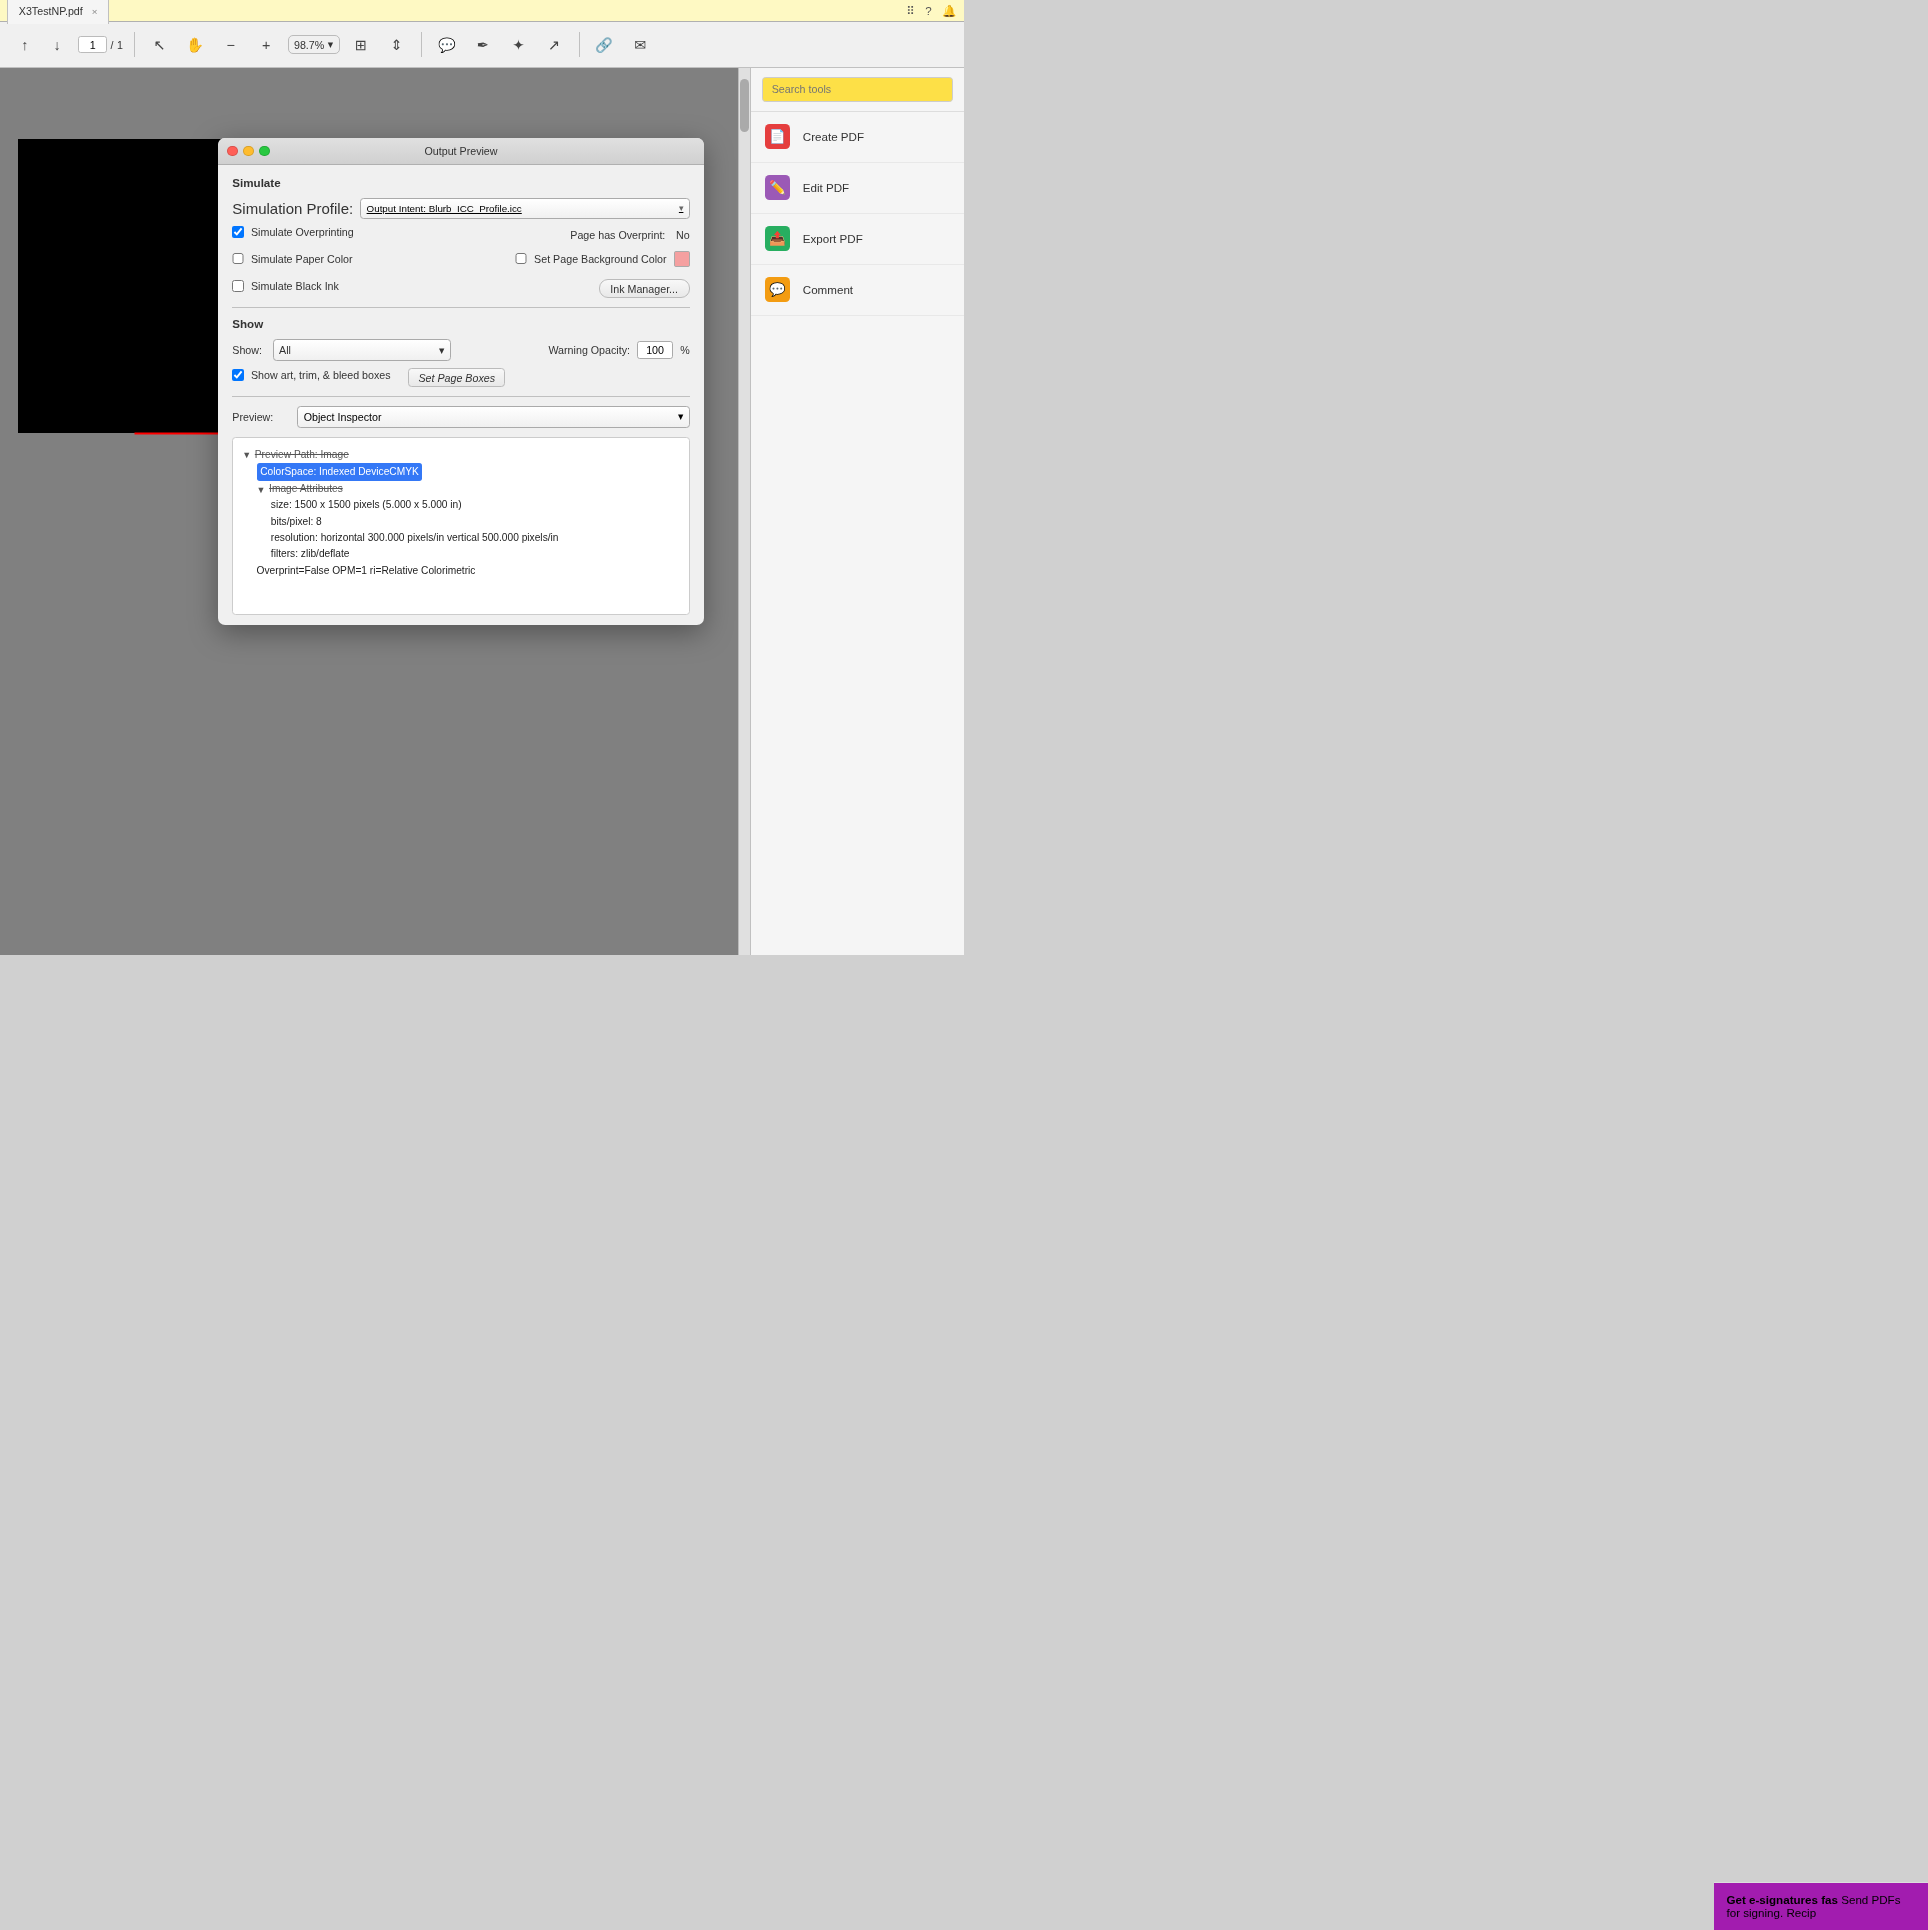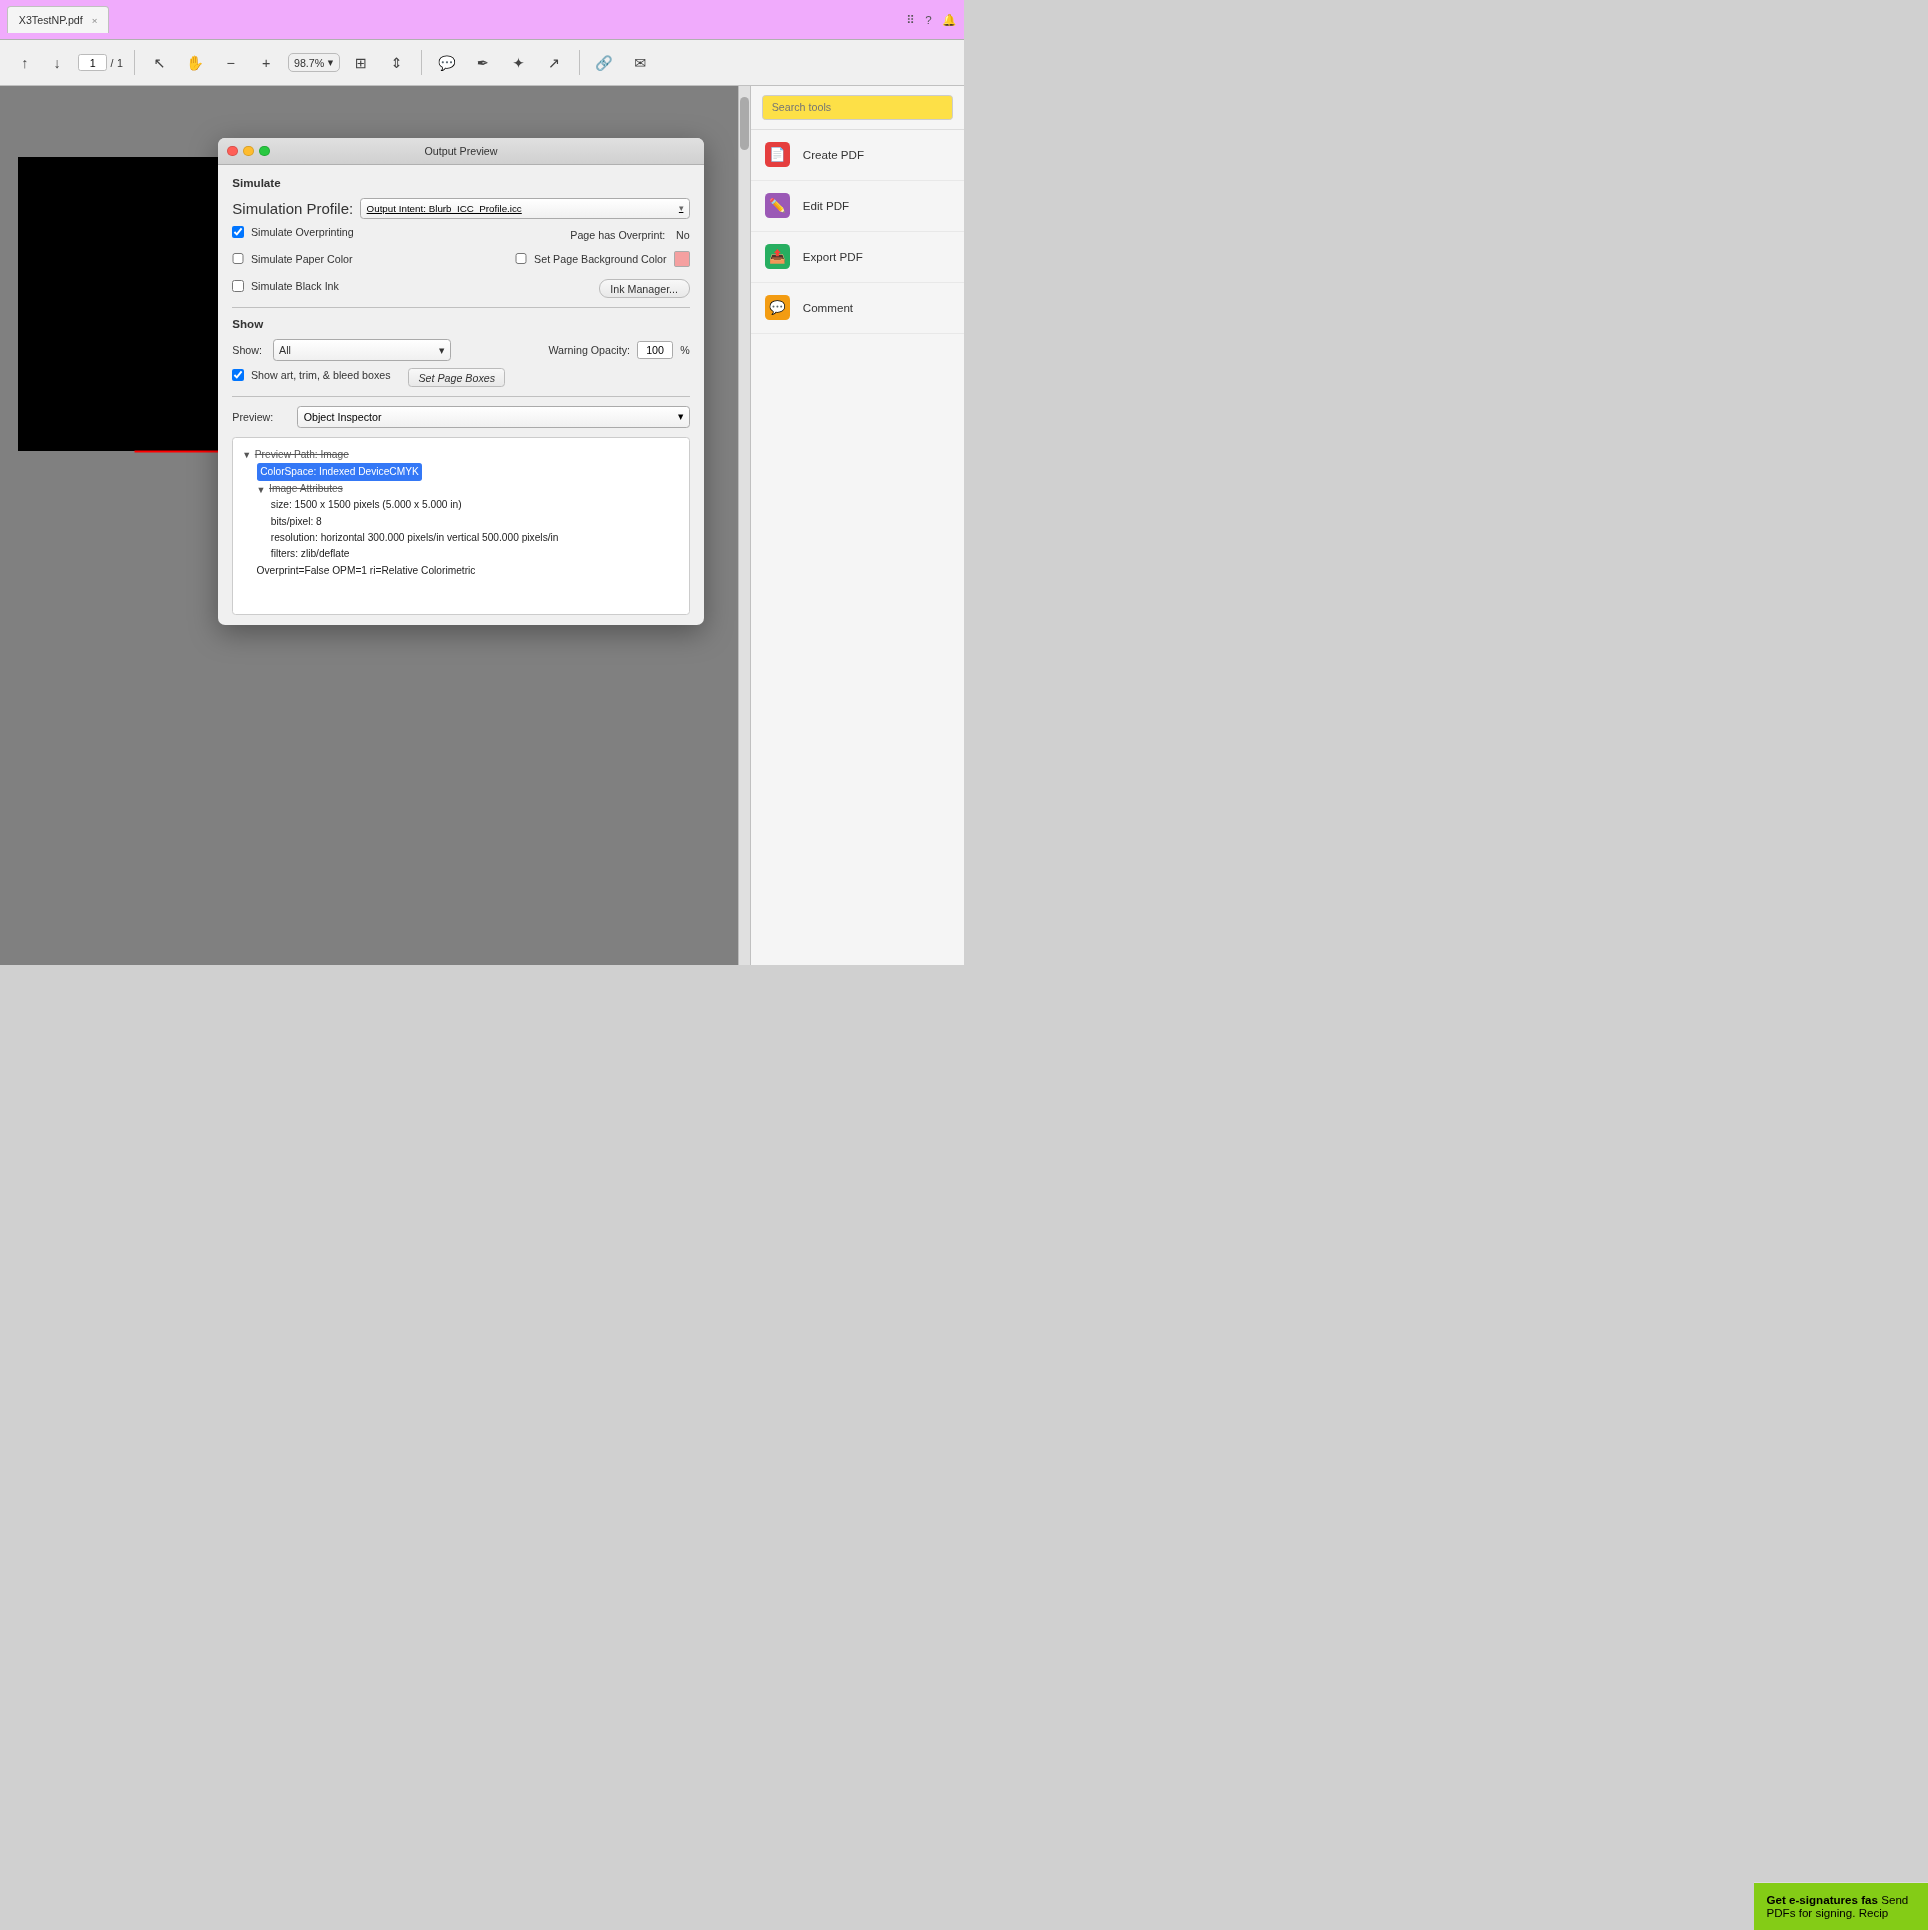--- a/index.html
+++ b/index.html
@@ -1,21 +1,21 @@
 <!DOCTYPE html>
 <html style="font-size:14.3px"><head>
   <meta charset="utf-8">
   <style>
     * { box-sizing: border-box; margin: 0; padding: 0; }
     body { font-family: -apple-system, BlinkMacSystemFont, 'Helvetica Neue', Arial, sans-serif; background: #d0d0d0; width: 964px; height: 965px; overflow: hidden; font-size: 11.6px; }
 
     
     .tab-bar {
-      height: 40px;
-      background: #f0abfc;
+      height: 22px;
+      background: #fef9c3;
       border-bottom: 0.9px solid #b0b0b0;
       display: flex;
       align-items: center;
       padding: 0 7.1px;
     }
     .tab {
       display: flex;
       align-items: center;
       background: #f5f5f5;
       border: 0.9px solid #c0c0c0;
@@ -525,21 +525,21 @@
     </div>
     <div class="tool-item">
       <div class="tool-icon tool-icon-export">📤</div>
       <span class="tool-label">Export PDF</span>
     </div>
     <div class="tool-item">
       <div class="tool-icon tool-icon-comment">💬</div>
       <span class="tool-label">Comment</span>
     </div>
 
-    <div style="position:absolute; bottom:0; right:0; width:174px; background:#84cc16; border-top:0.9px solid #ddd; padding:10.7px 12.5px;">
+    <div style="position:absolute; bottom:0; right:0; width:214px; background:#a21caf; border-top:0.9px solid #ddd; padding:10.7px 12.5px;">
       <strong>Get e-signatures fas</strong>
       <span>Send PDFs for signing. Recip</span>
     </div>
   </div>
 </div>
 
 <div class="dialog-overlay">
   <div class="dialog">
     <div class="dialog-titlebar">
       <div class="window-btns">

